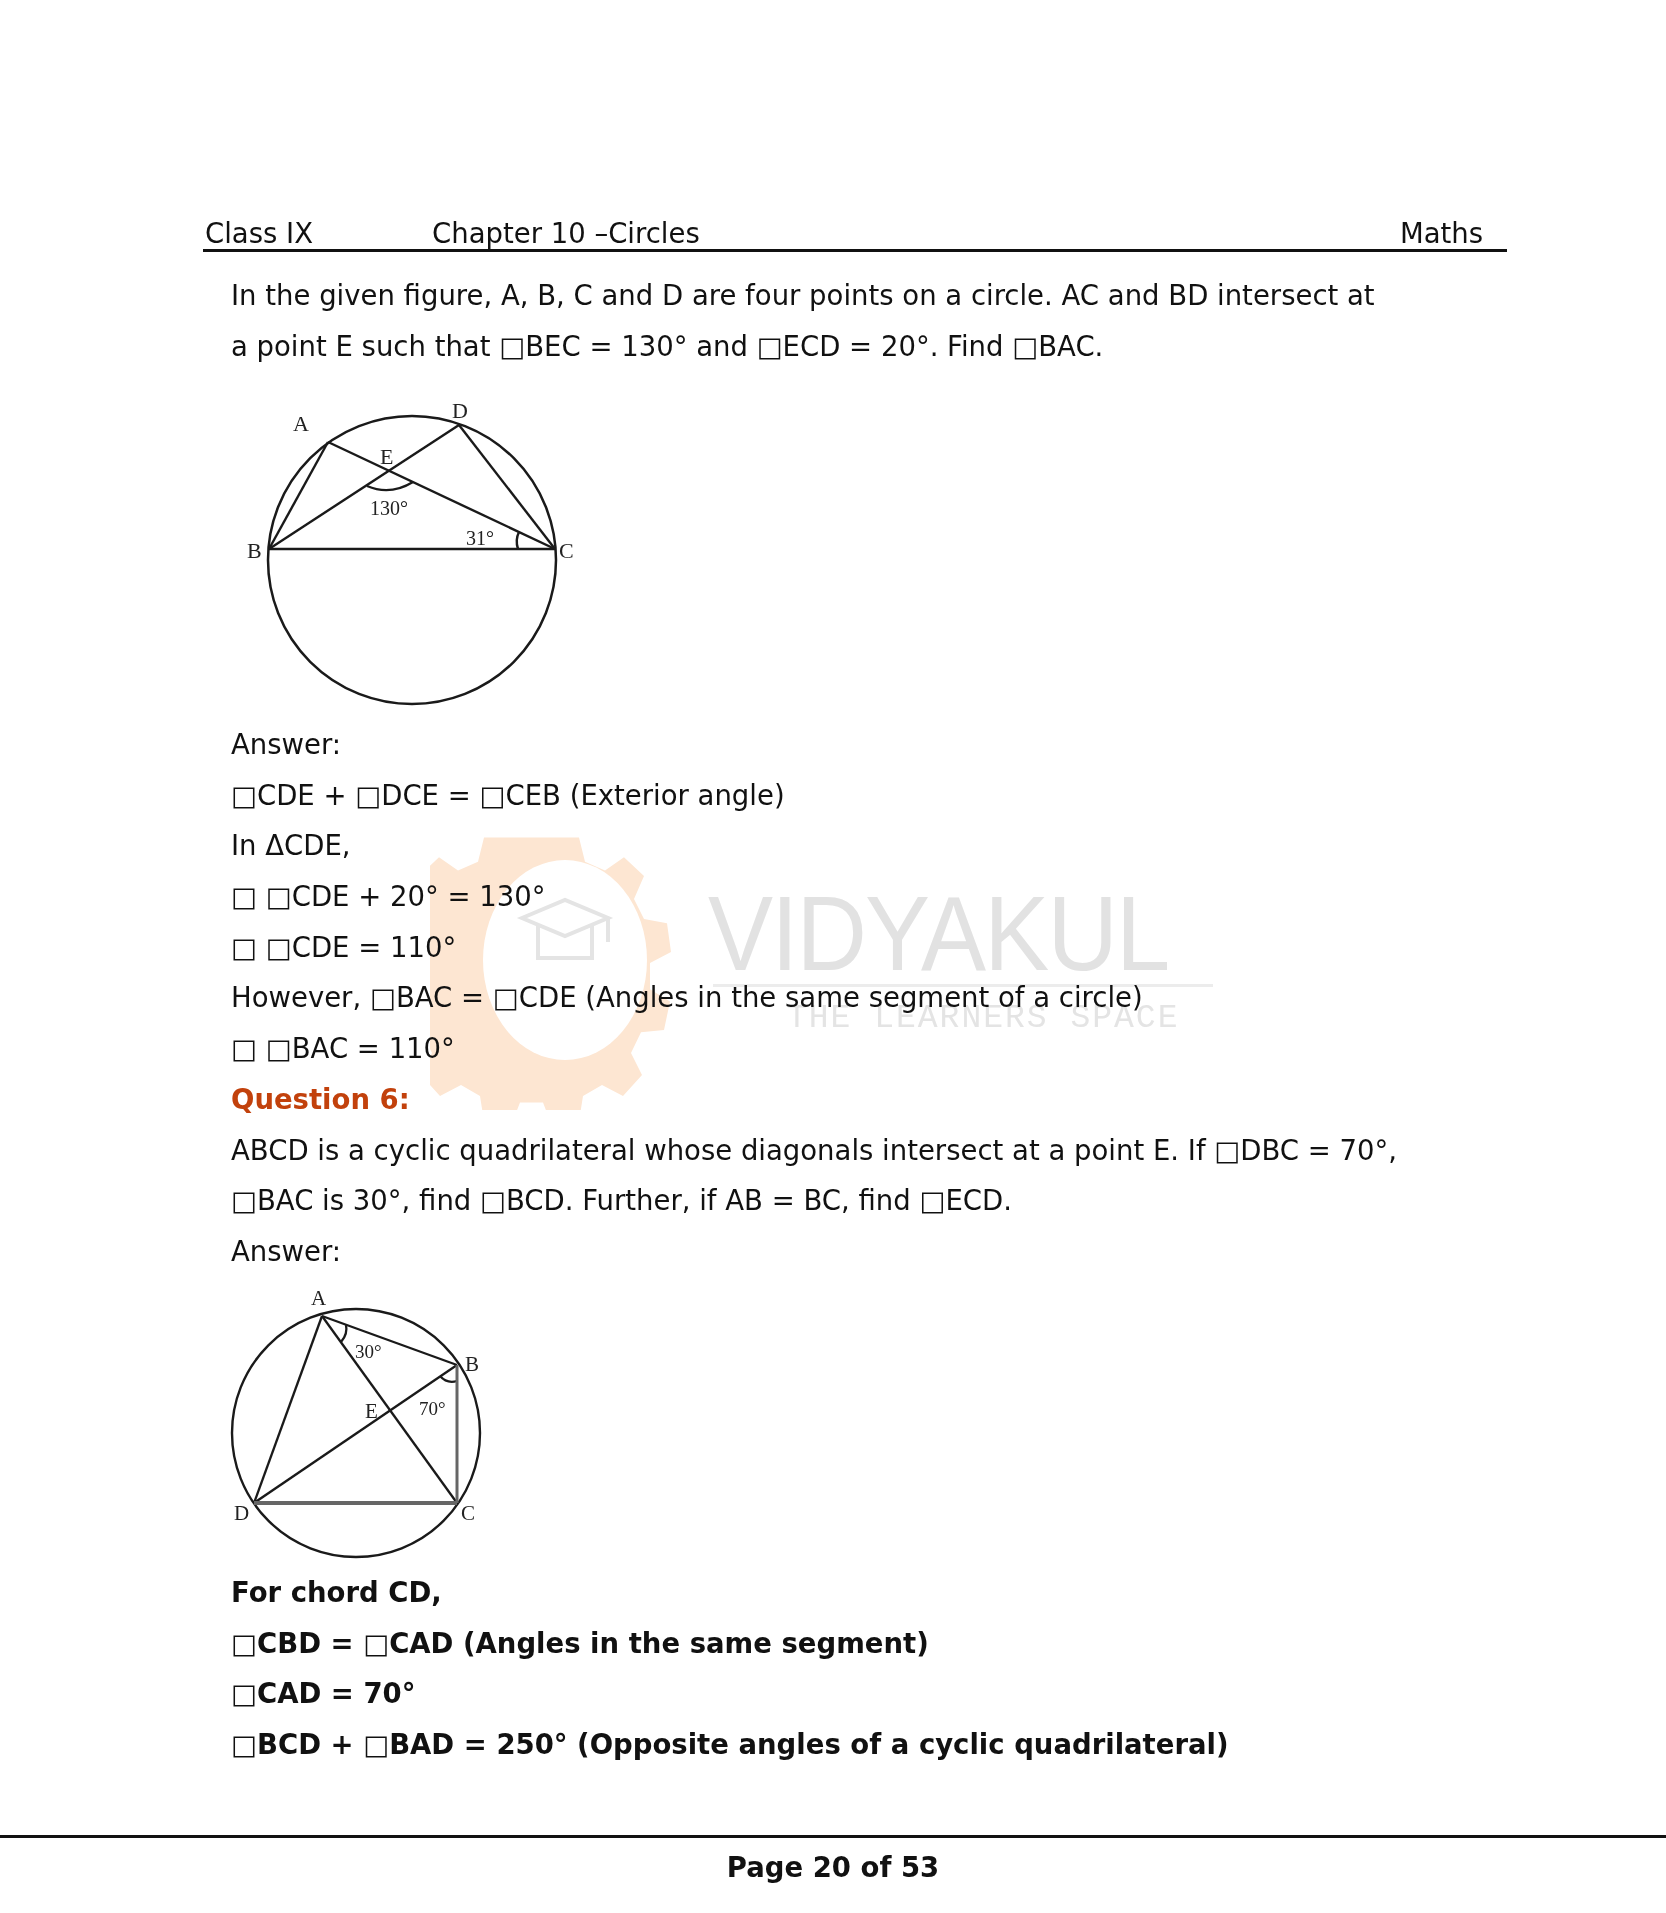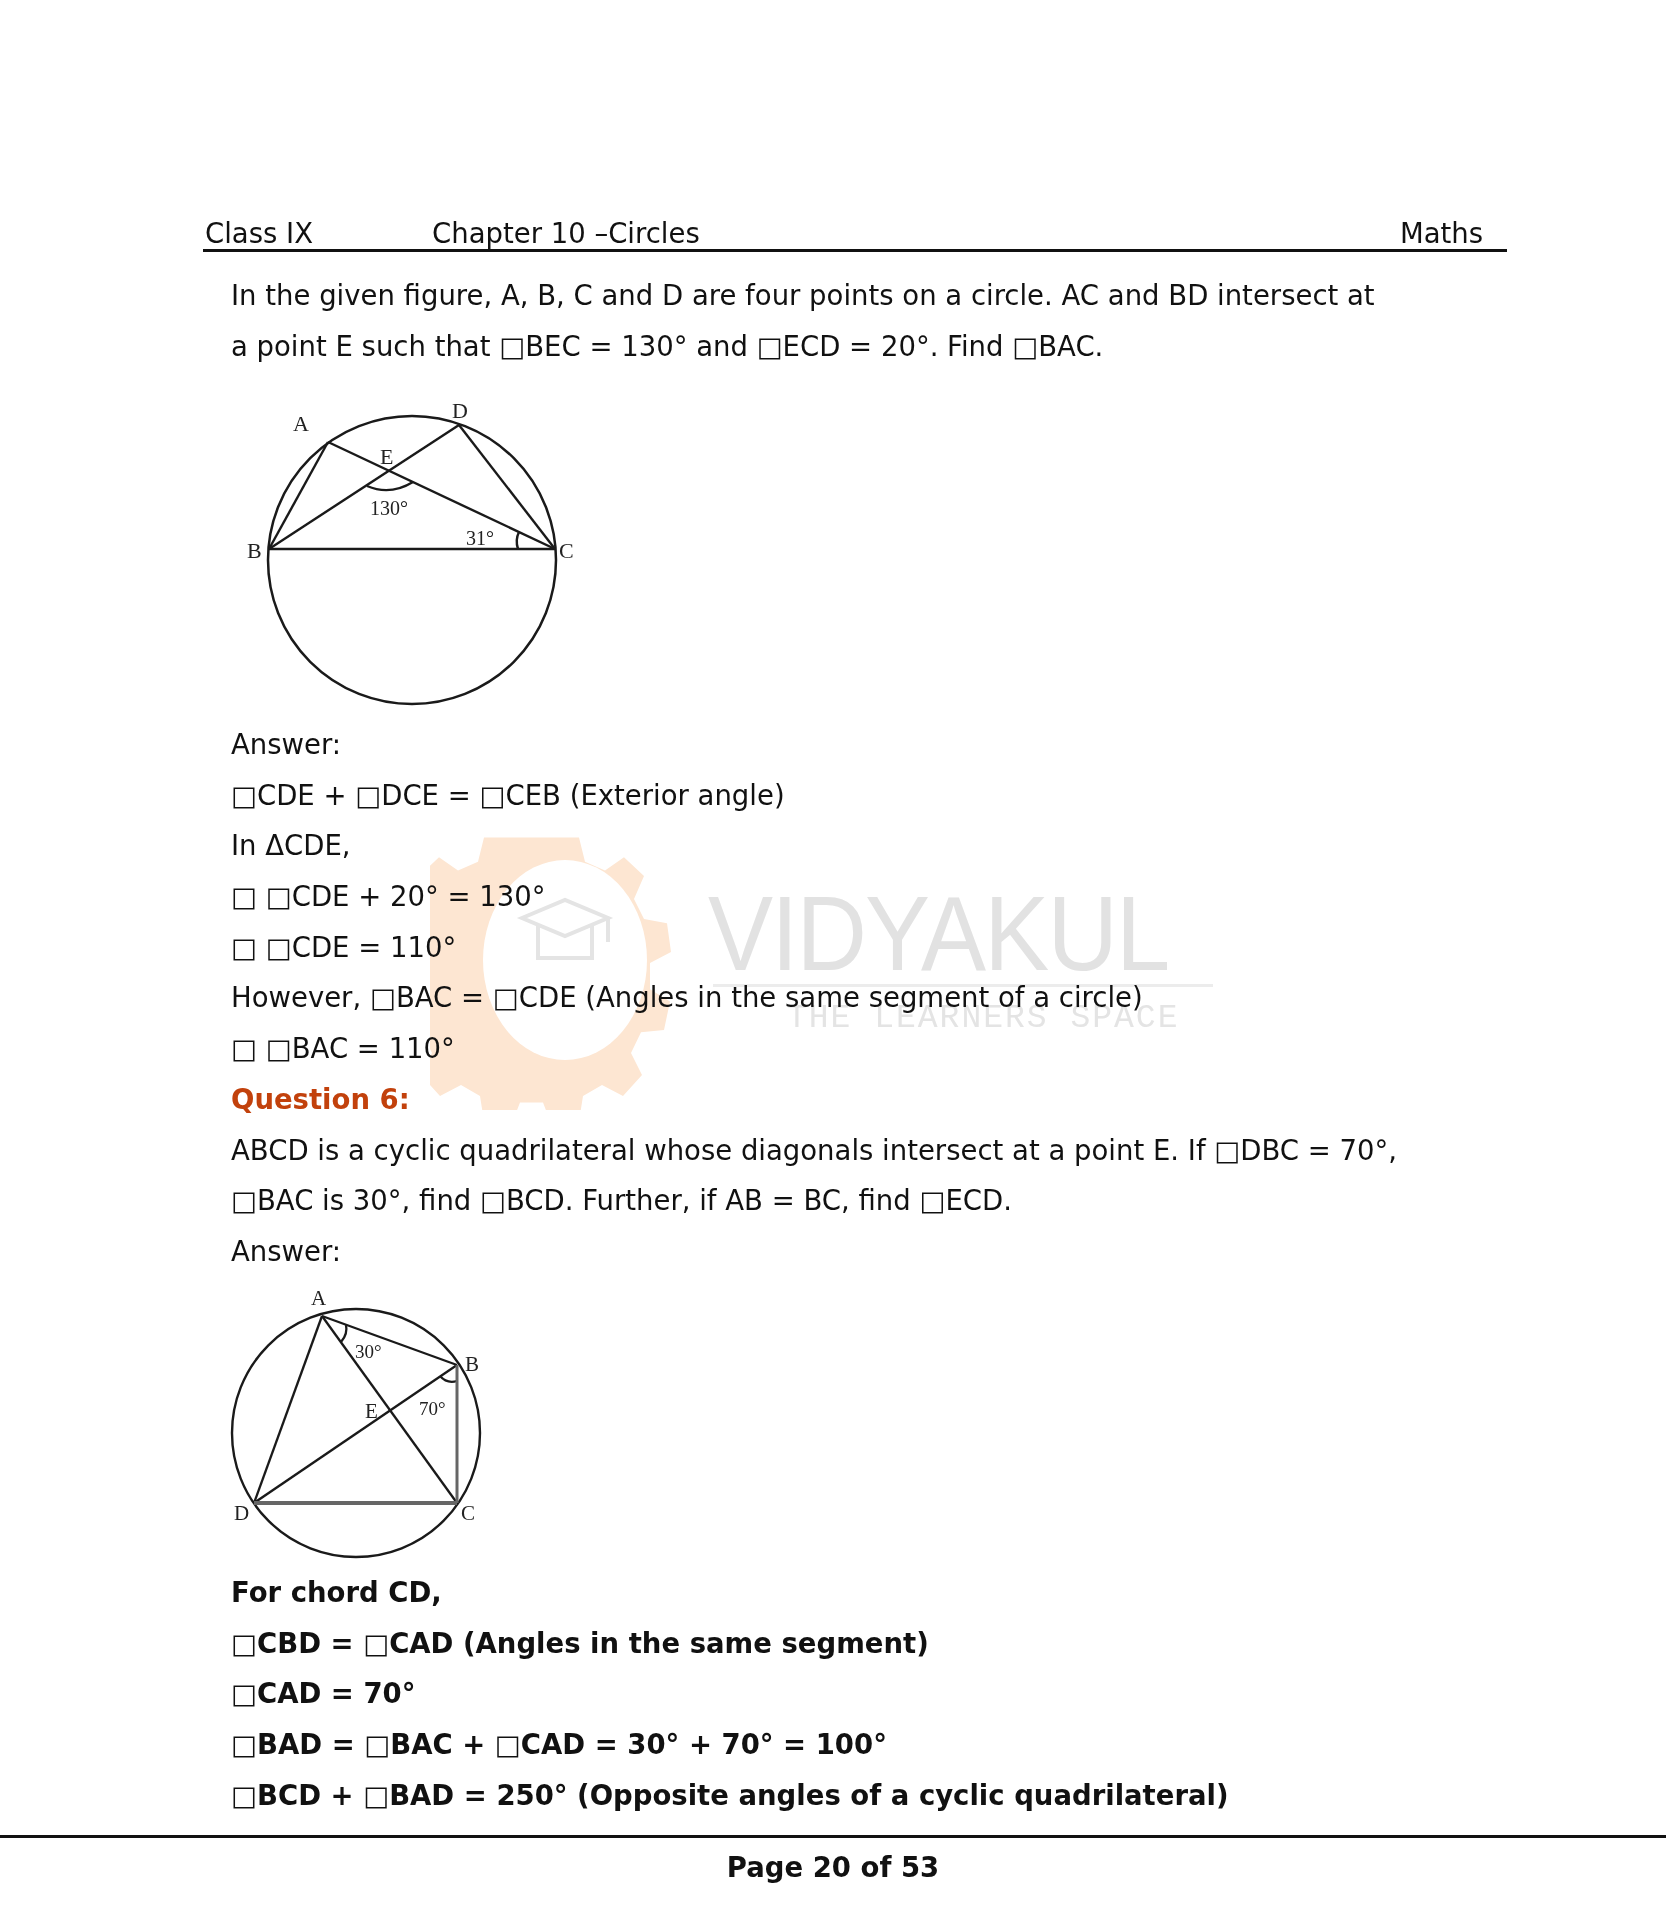--- a/index.html
+++ b/index.html
@@ -106,19 +106,18 @@
     <text x="234" y="1520" font-size="21">D</text>
     <text x="365" y="1418" font-size="21">E</text>
     <text x="355" y="1358" font-size="19">30°</text>
     <text x="419" y="1415" font-size="19">70°</text>
   </svg>
 
   <div class="block" style="top:1567px;font-weight:bold;">
     <span class="line">For chord CD,</span>
     <span class="line">□CBD = □CAD (Angles in the same segment)</span>
     <span class="line">□CAD = 70°</span>
-    <span class="line">□BAD = □BAC + □CAD = 30° + 70° = 100°</span>
     <span class="line">□BCD + □BAD = 250° (Opposite angles of a cyclic quadrilateral)</span>
   </div>
 
   <div class="abs foot-rule"></div>
   <div class="abs foot-text">Page 20 of 53</div>
 </div>
 
 </body></html>

